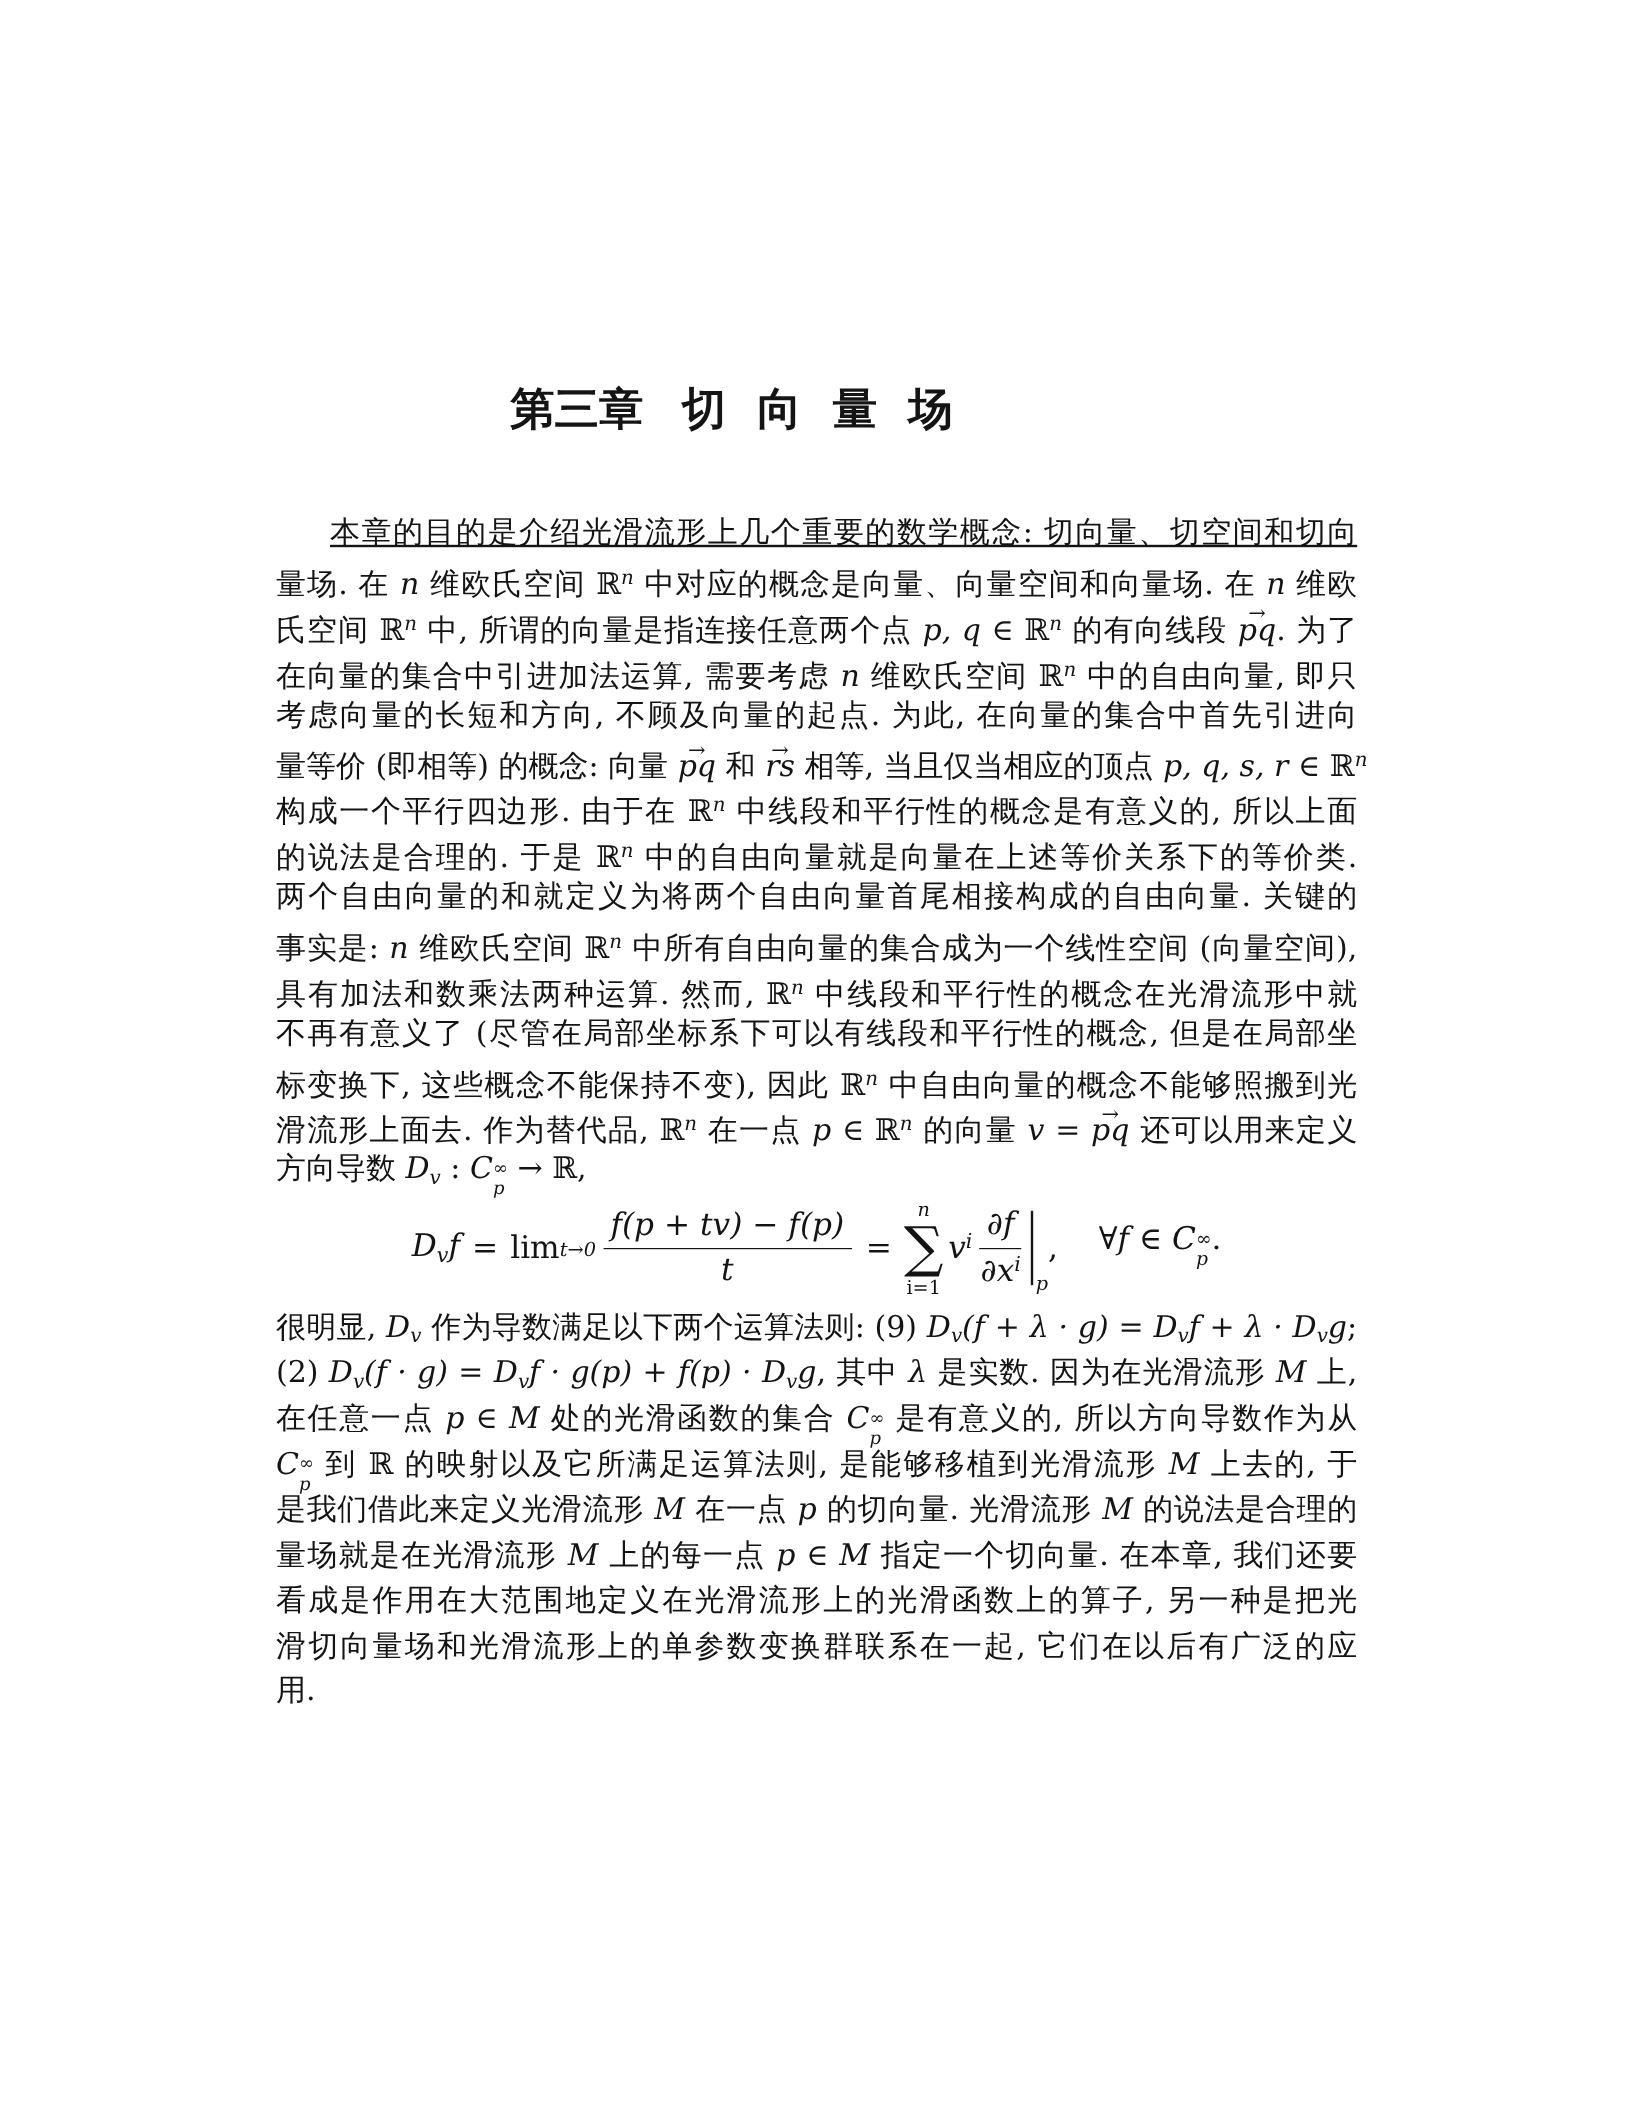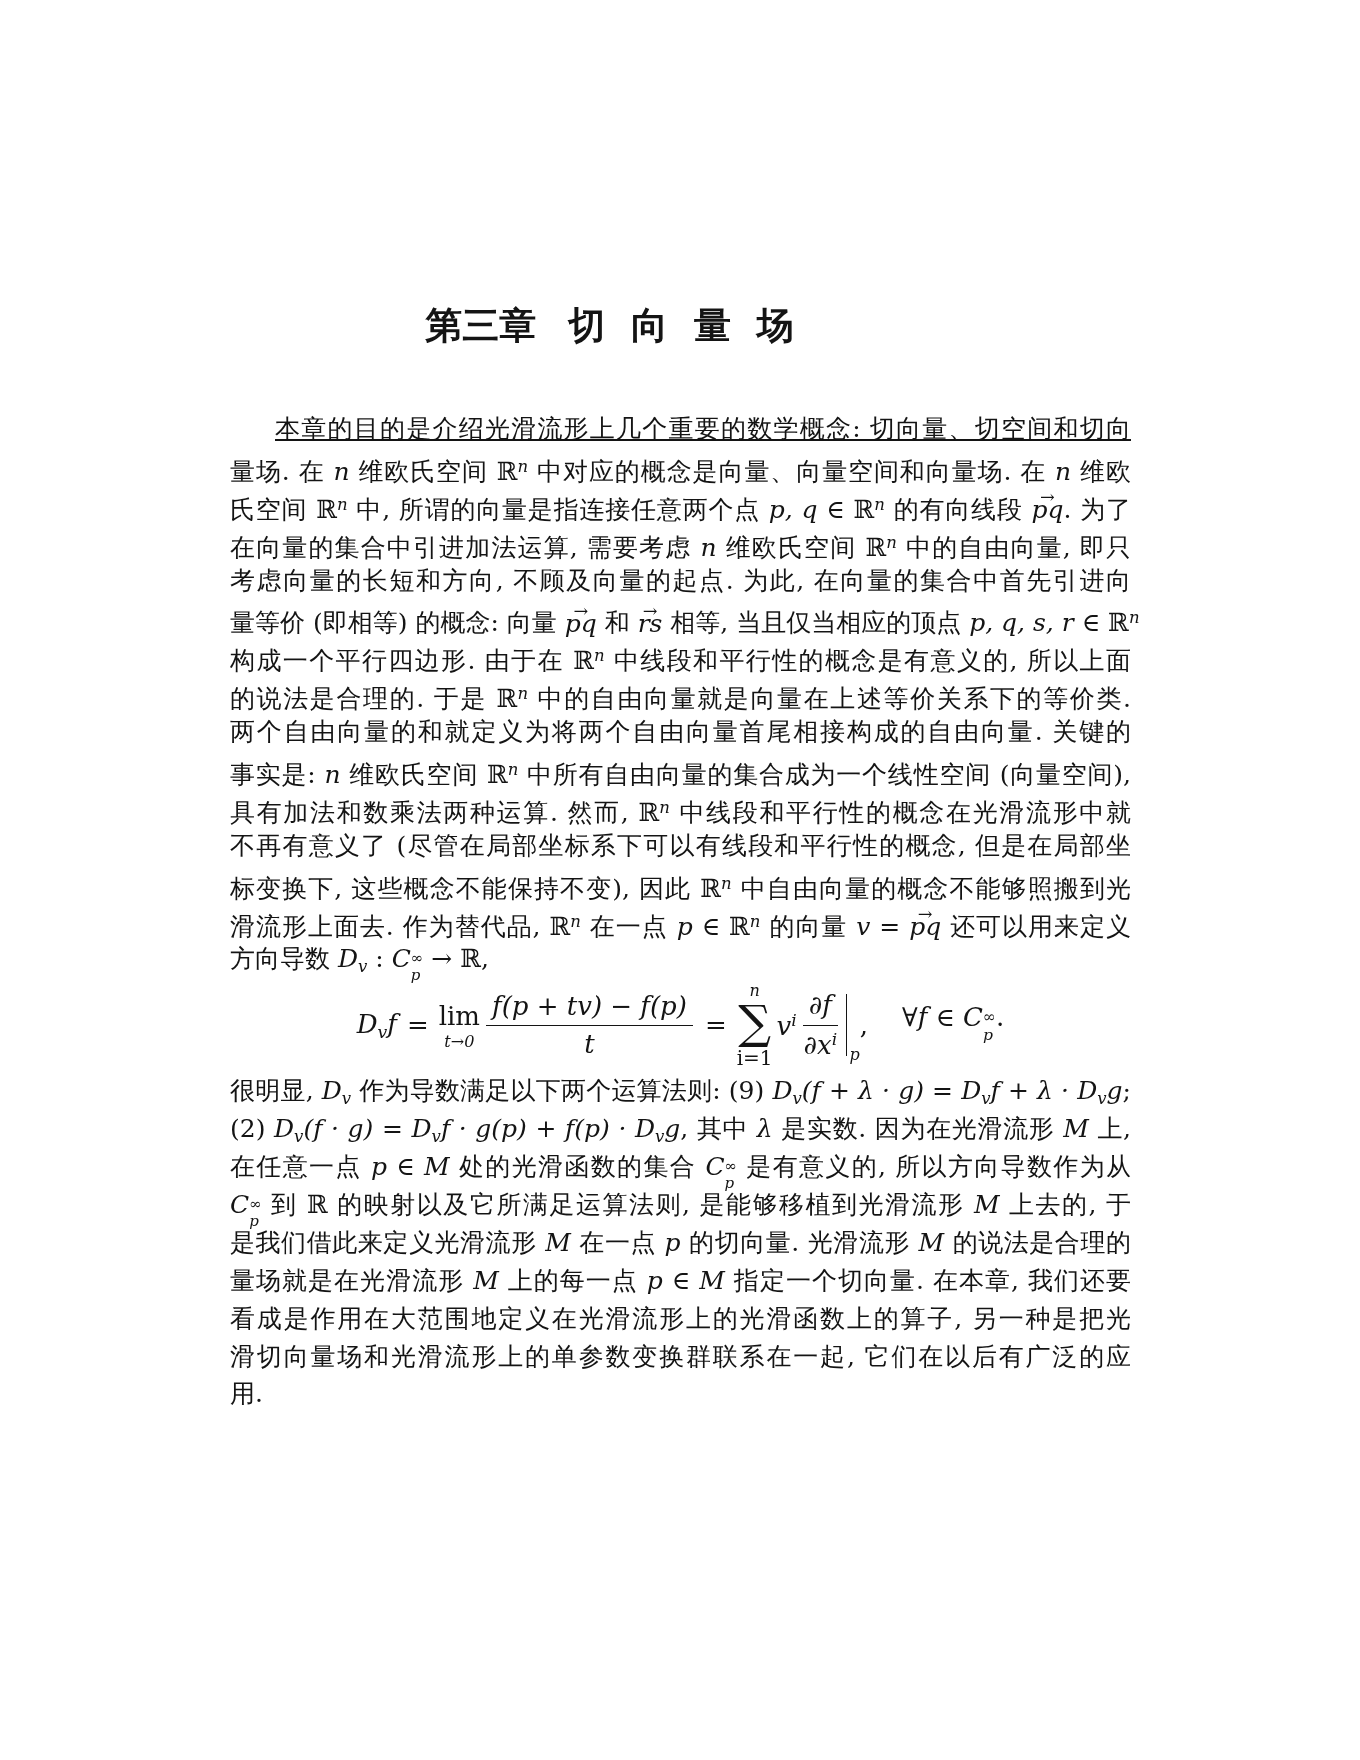--- a/index.html
+++ b/index.html
@@ -4,21 +4,21 @@
 <style>
   html,body{margin:0;padding:0;background:#ffffff;}
   .page{
     position:relative;
     width:1360px;height:1760px;
     background:#ffffff;
     color:#141414;
     font-family:"DejaVu Serif","Liberation Serif",serif;
     overflow:hidden;
   }
-  .content{position:absolute;left:230px;top:0;width:901px;}
+  .content{position:absolute;left:230px;top:15px;width:901px;}
 
   
   .chapter{
     margin-top:303px;
     text-align:center;
     font-weight:700;
     font-size:37px;
     line-height:44px;
     transform:translateX(-70px);
     white-space:nowrap;
@@ -62,35 +62,35 @@
   .stk .ssub{font-style:italic;}
 
   
   .formula{
     height:94px;
     display:flex;align-items:center;justify-content:center;
     font-size:26px;
   }
   .formula .gap6{width:6px;}
   .formula .gap10{width:10px;}
-  .vstack{display:inline-flex;flex-direction:column;align-items:center;}
+  .vstack{display:inline-flex;flex-direction:row;align-items:center;}
   .limsub{font-size:0.62em;line-height:1;margin-top:3px;font-style:italic;}
   .frac{
     display:inline-flex;flex-direction:column;align-items:center;
     vertical-align:middle;line-height:1.2;margin:16px 6px;
   }
   .frac .num{border-bottom:1.6px solid #141414;padding:0 6px 3px;}
   .frac .den{padding-top:3px;}
   .sum{
     display:inline-flex;flex-direction:column;align-items:center;
     line-height:1;margin:0 4px;
   }
   .sum .top{font-size:16px;font-style:italic;margin-bottom:2px;}
   .sum .sigma{font-size:46px;line-height:0.95;}
-  .sum .bot{font-size:20px;margin-top:3px;}
+  .sum .bot{font-size:16px;margin-top:3px;}
   .evalbar{display:inline-flex;align-items:flex-end;height:62px;margin-left:2px;}
   .evalbar .bar{width:1.6px;height:62px;background:#141414;}
   .evalbar .barsub{font-size:16px;font-style:italic;margin:0 0 -8px 2px;}
   .forallgap{width:34px;}
 </style>
 </head>
 <body>
 
 <div class="page">
   <div class="content">

